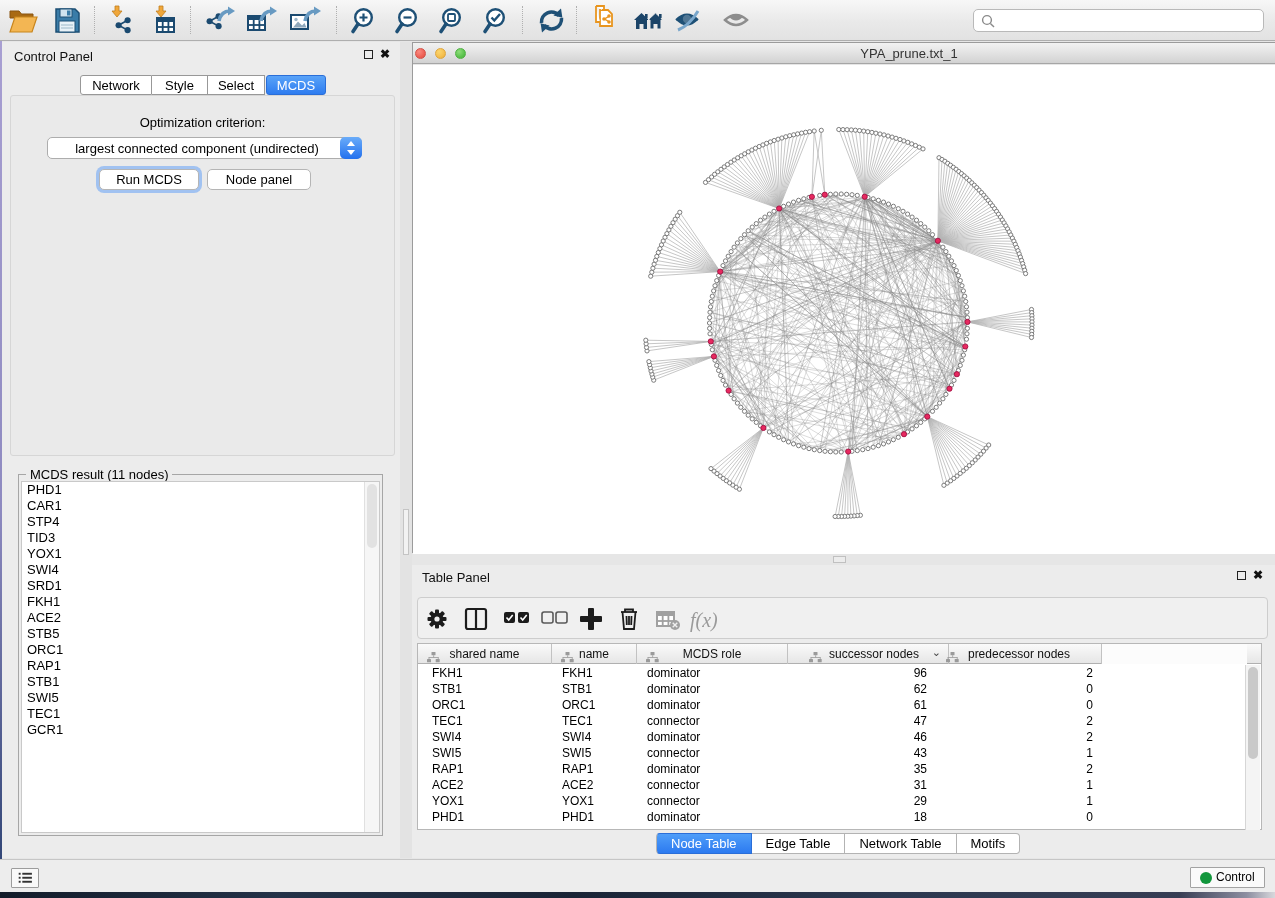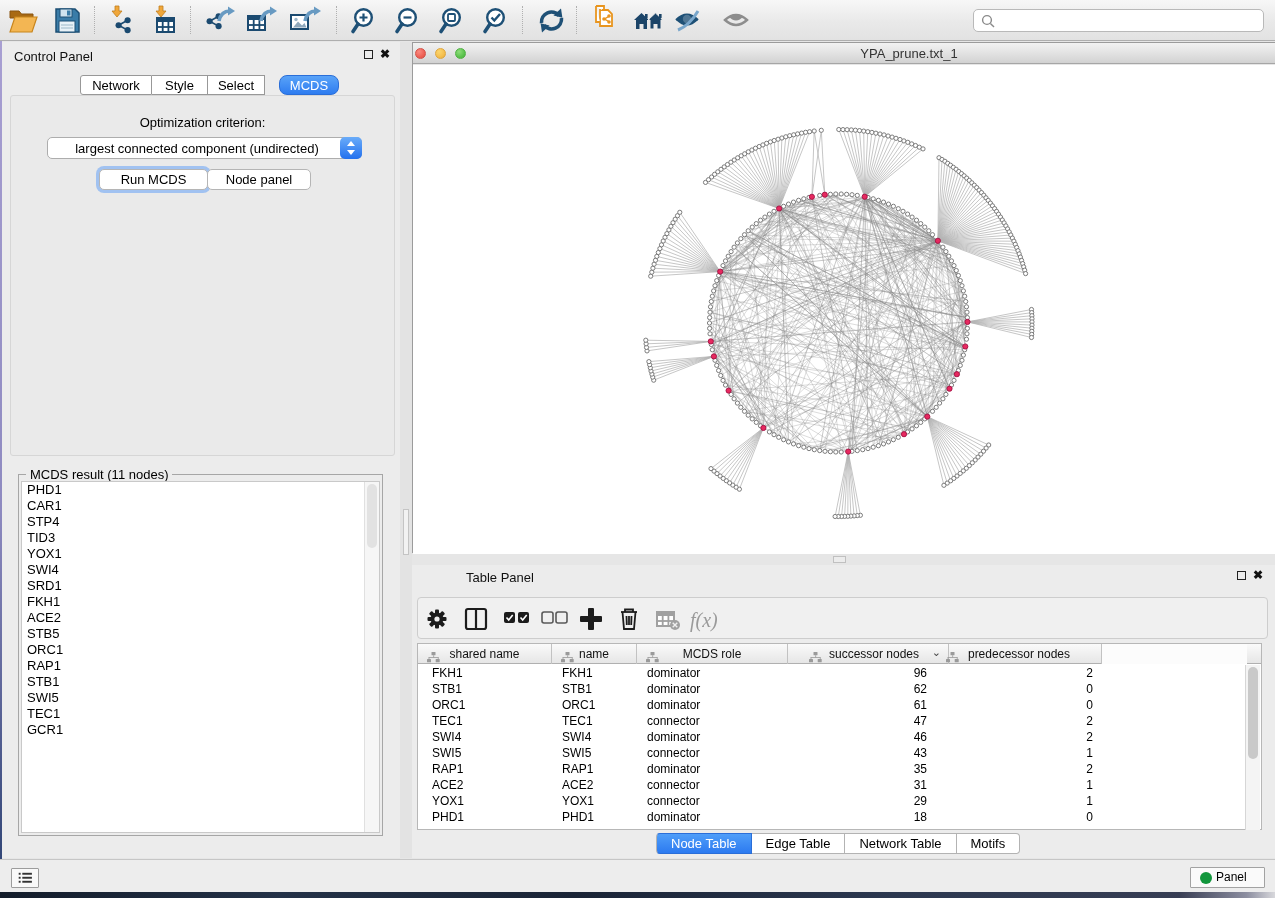--- a/index.html
+++ b/index.html
@@ -21,33 +21,33 @@
 #cp { left:2px; top:42px; width:398px; height:816px; background:#ececec;padding-left:24px; }
 .paneltitle { font-size:13px; color:#111; }
 .winbtns { position:absolute; display:flex; gap:7px; align-items:center; }
 .fbtn { width:9px; height:9px; border:1.4px solid #222; display:inline-block; }
 .xbtn { font-size:12px; font-weight:bold; color:#111; line-height:9px; }
 #cptabs { position:absolute; left:78px; top:33px; height:20px; display:flex; font-size:13px; }
 .tab { background:#fff; border:1px solid #989898; border-left:none; padding-top:2px;
   height:20px; color:#000; text-align:center; }
 .tab.first { border-left:1px solid #989898; border-radius:3px 0 0 3px; }
 .tab.sel { background:linear-gradient(#59a3f8,#2e7cf0); color:#fff; border:1px solid #2a6ed8;
-  border-radius:8px; margin-left:14px; }
+  border-radius:3px; margin-left:1px; }
 #tabpane { position:absolute; left:8px; top:53px; width:385px; height:361px;
   border:1px solid #d6d6d6; border-radius:3px; background:#eaeaea; }
 #optlabel { position:absolute; left:0; top:19px; width:100%; text-align:center; font-size:13px; color:#000; }
 #combo { position:absolute; left:36px; top:41px; width:315px; height:22px; background:#fff;
   border:1px solid #adadad; border-radius:5px; font-size:13px; color:#000; }
 #combo .ctext { position:absolute; left:10px; top:3px; width:278px; text-align:center; }
 #combo .cap { position:absolute; right:-1px; top:-1px; width:22px; height:22px; border-radius:5px;
   background:linear-gradient(#6aacf9,#2371ee); }
 #combo .cap svg { position:absolute; left:4px; top:3px; }
 .pbtn { position:absolute; height:21px; background:#fff; border:1px solid #b5b5b5; border-radius:5px;
   font-size:13px; color:#000; text-align:center; padding-top:2px; }
-#runbtn { left:88px; top:73px; width:109px; box-shadow:0 0 0 3px rgba(100,160,245,.55); }
+#runbtn { left:88px; top:73px; width:100px; box-shadow:0 0 0 3px rgba(100,160,245,.55); }
 #closebtn { left:196px; top:73px; width:104px; }
 #groupbox { position:absolute; left:16px; top:432px; width:365px; height:362px;
   border:1px solid #a6a6a6; }
 #grouplabel { position:absolute; left:7px; top:-8px; background:#ececec; padding:0 4px;
   font-size:13px; color:#000; }
 #mcdslist { position:absolute; left:2px; top:6px; width:359px; height:352px; background:#fff;
   border:1px solid #c9c9c9; font-size:13px; color:#000; }
 #mcdslist .sb { position:absolute; right:0; top:0; width:15px; height:100%;
   background:#f6f6f6; border-left:1px solid #e0e0e0; }
 #mcdslist .sb i { position:absolute; left:2px; top:2px; width:10px; height:64px;
@@ -1177,21 +1177,21 @@
 <circle cx="514.3" cy="351.6" r="2.6"></circle>
 <circle cx="350.4" cy="362.9" r="2.6"></circle>
 <circle cx="491.0" cy="369.2" r="2.6"></circle>
 <circle cx="435.2" cy="386.6" r="2.6"></circle>
 </g>
 </svg></div>
 </div>
 <div class="abs" id="hhandle"></div>
 
 <div class="abs" id="tp">
-  <div class="paneltitle abs" style="left:10px;top:5px;margin-left:44px;">Table Panel</div>
+  <div class="paneltitle abs" style="left:10px;top:5px;">Table Panel</div>
   <div class="winbtns" style="right:12px;top:6px;">
       <span class="fbtn"></span>
       <span class="xbtn">✖</span>
     </div>
   <div id="tptoolbar">
       <svg width="851" height="42" viewBox="0 0 851 42" style="position:absolute;left:0;top:0">
         <g transform="translate(19,21)">
           <g fill="#1c1c1c">
             <rect x="-2" y="-9.5" width="4" height="5" rx="1" transform="rotate(0)"></rect>
             <rect x="-2" y="-9.5" width="4" height="5" rx="1" transform="rotate(45)"></rect>
@@ -1402,14 +1402,14 @@
   <div id="listbtn"><svg width="15" height="12" viewBox="0 0 17 15" style="margin:3px 0 0 6px">
         <g fill="#333">
           <rect x="0" y="1" width="2.4" height="2.4"></rect>
           <rect x="0" y="6" width="2.4" height="2.4"></rect>
           <rect x="0" y="11" width="2.4" height="2.4"></rect>
           <rect x="4.5" y="1" width="12" height="2.4"></rect>
           <rect x="4.5" y="6" width="12" height="2.4"></rect>
           <rect x="4.5" y="11" width="12" height="2.4"></rect>
         </g>
       </svg></div>
-  <div id="membtn"><span style="display:inline-block;width:12px;height:12px;border-radius:50%;background:#12963c;margin:4px 4px 0 9px;vertical-align:top;"></span><span style="position:relative;top:2px;">Panel</span></div>
+  <div id="membtn"><span style="display:inline-block;width:12px;height:12px;border-radius:50%;background:#12963c;margin:4px 4px 0 9px;vertical-align:top;"></span><span style="position:relative;top:2px;">Control</span></div>
 </div>
 
 </body></html>

